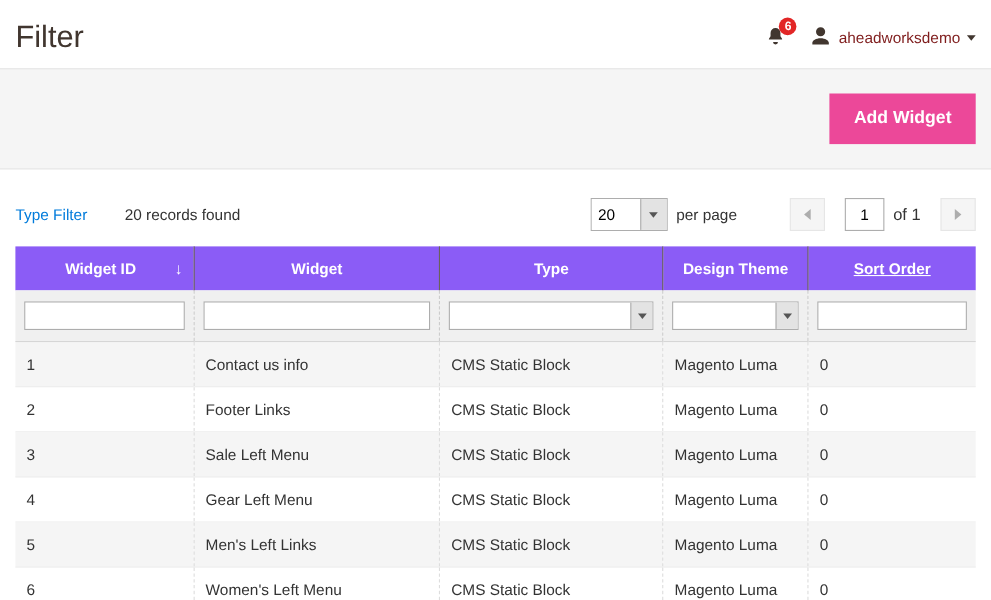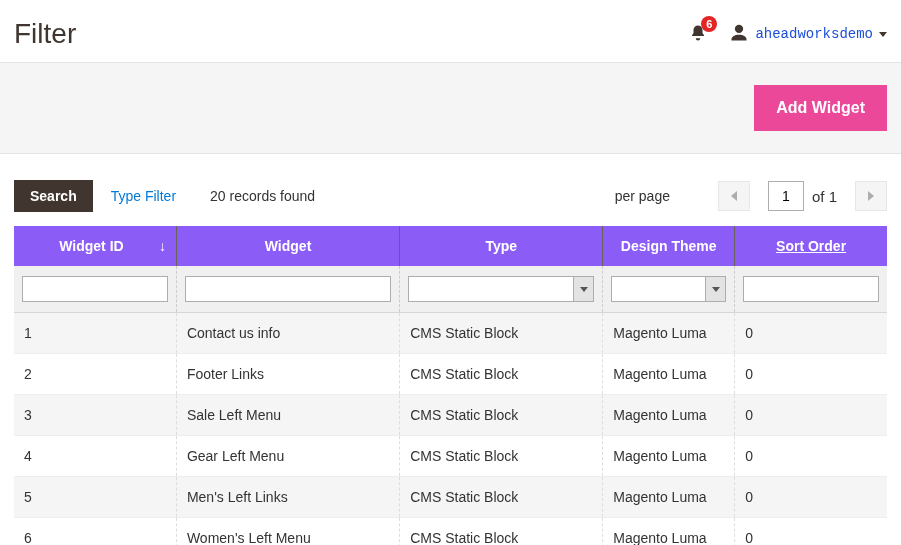--- a/index.html
+++ b/index.html
@@ -6,21 +6,21 @@
   body { font-family: Arial, Helvetica, sans-serif; color: #333; font-size: 14px; }
   .page { width: 901px; margin: 0 auto; background: #fff; }
   .header { display: flex; align-items: center; padding: 18px 14px 12px 14px; }
   .header h1 { font-size: 28px; font-weight: 400; color: #41362f; }
   .header .spacer { flex: 1; }
   .notif { position: relative; margin-right: 22px; }
   .notif svg { width: 18px; height: 20px; fill: #41362f; }
   .notif .badge { position: absolute; top: -7px; right: -10px; background: #e22626; color: #fff; font-size: 11px; font-weight: bold; border-radius: 9px; padding: 1px 5px; line-height: 14px; }
   .user { display: flex; align-items: center; gap: 6px; cursor: pointer; }
   .user svg.avatar { width: 20px; height: 20px; fill: #41362f; }
-  .user .name { color: #1d4ed8; font-size: 14px; font-family: Liberation Mono, monospace; }
+  .user .name { color: #7f1d1d; font-size: 14px; }
   .user .caret { width: 0; height: 0; border-left: 4px solid transparent; border-right: 4px solid transparent; border-top: 5px solid #41362f; }
   .actionbar { background: #f5f5f5; padding: 22px 14px; border-top: 1px solid #e5e5e5; border-bottom: 1px solid #e5e5e5; display: flex; justify-content: flex-end; }
   .btn-primary { background: #ec4899; color: #fff; border: none; padding: 14px 22px; font-size: 16px; font-weight: 600; cursor: pointer; }
   .toolbar { display: flex; align-items: center; padding: 26px 14px 14px 14px; gap: 18px; }
   .btn-search { background: #41362f; color: #fff; border: none; padding: 8px 16px; font-weight: 600; font-size: 14px; cursor: pointer; }
   .link-reset { color: #007bdb; text-decoration: none; font-size: 14px; cursor: pointer; }
   .records { color: #333; font-size: 14px; margin-left: 16px; }
   .toolbar .spacer { flex: 1; }
   .pg-group { display: flex; align-items: center; gap: 8px; }
   .select-wrap { display: flex; border: 1px solid #adadad; height: 30px; }
@@ -78,25 +78,30 @@
       <span class="name">aheadworksdemo</span>
       <span class="caret"></span>
     </div>
   </div>
 
   <div class="actionbar">
     <button class="btn-primary">Add Widget</button>
   </div>
 
   <div class="toolbar">
-    <button class="btn-search">Search</button>
     <a class="link-reset">Type Filter</a>
     <span class="records">20 records found</span>
     <div class="spacer"></div>
     <div class="pg-group">
+      <div class="select-wrap">
+        <input value="20" style="">
+        <div class="dd">
+            <span class="caret-sm"></span>
+          </div>
+      </div>
       <span class="per-label">per page</span>
     </div>
     <div class="pg-group" style="margin-left:30px;">
       <div class="pager-btn disabled">
         <span class="chev left"></span>
       </div>
     </div>
     <div class="pg-group">
       <input class="pager-input" value="1" style="">
       <span class="of">

